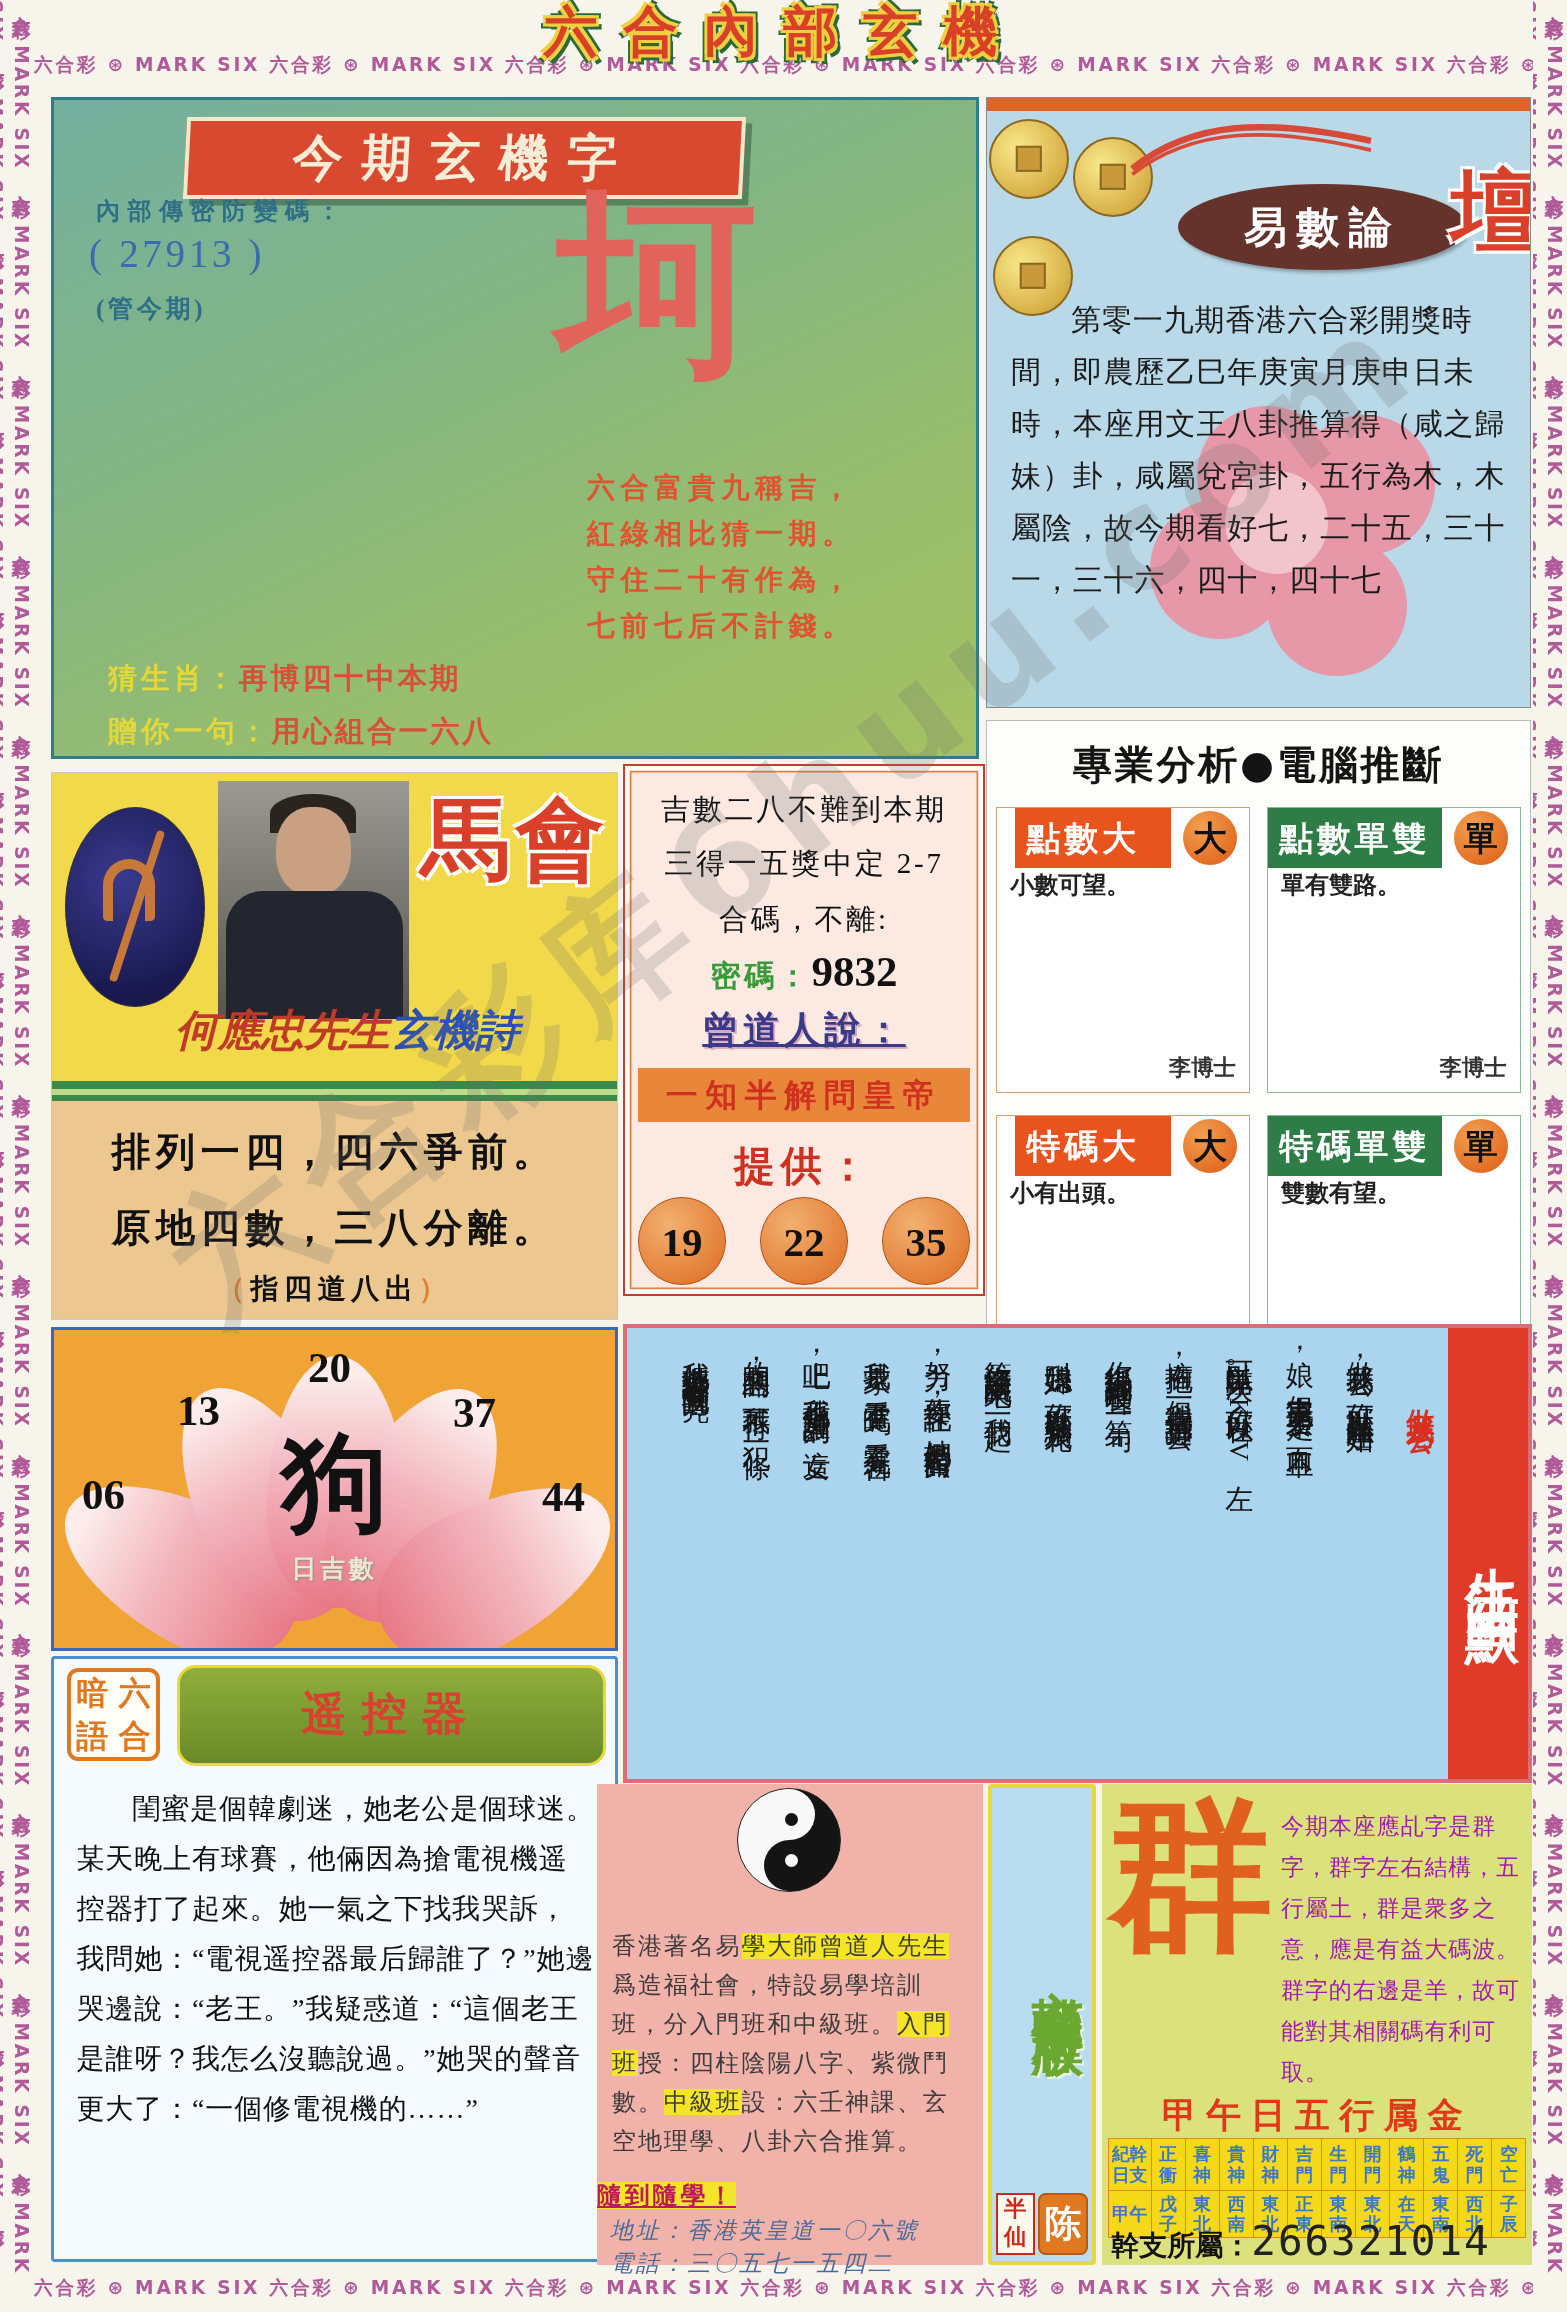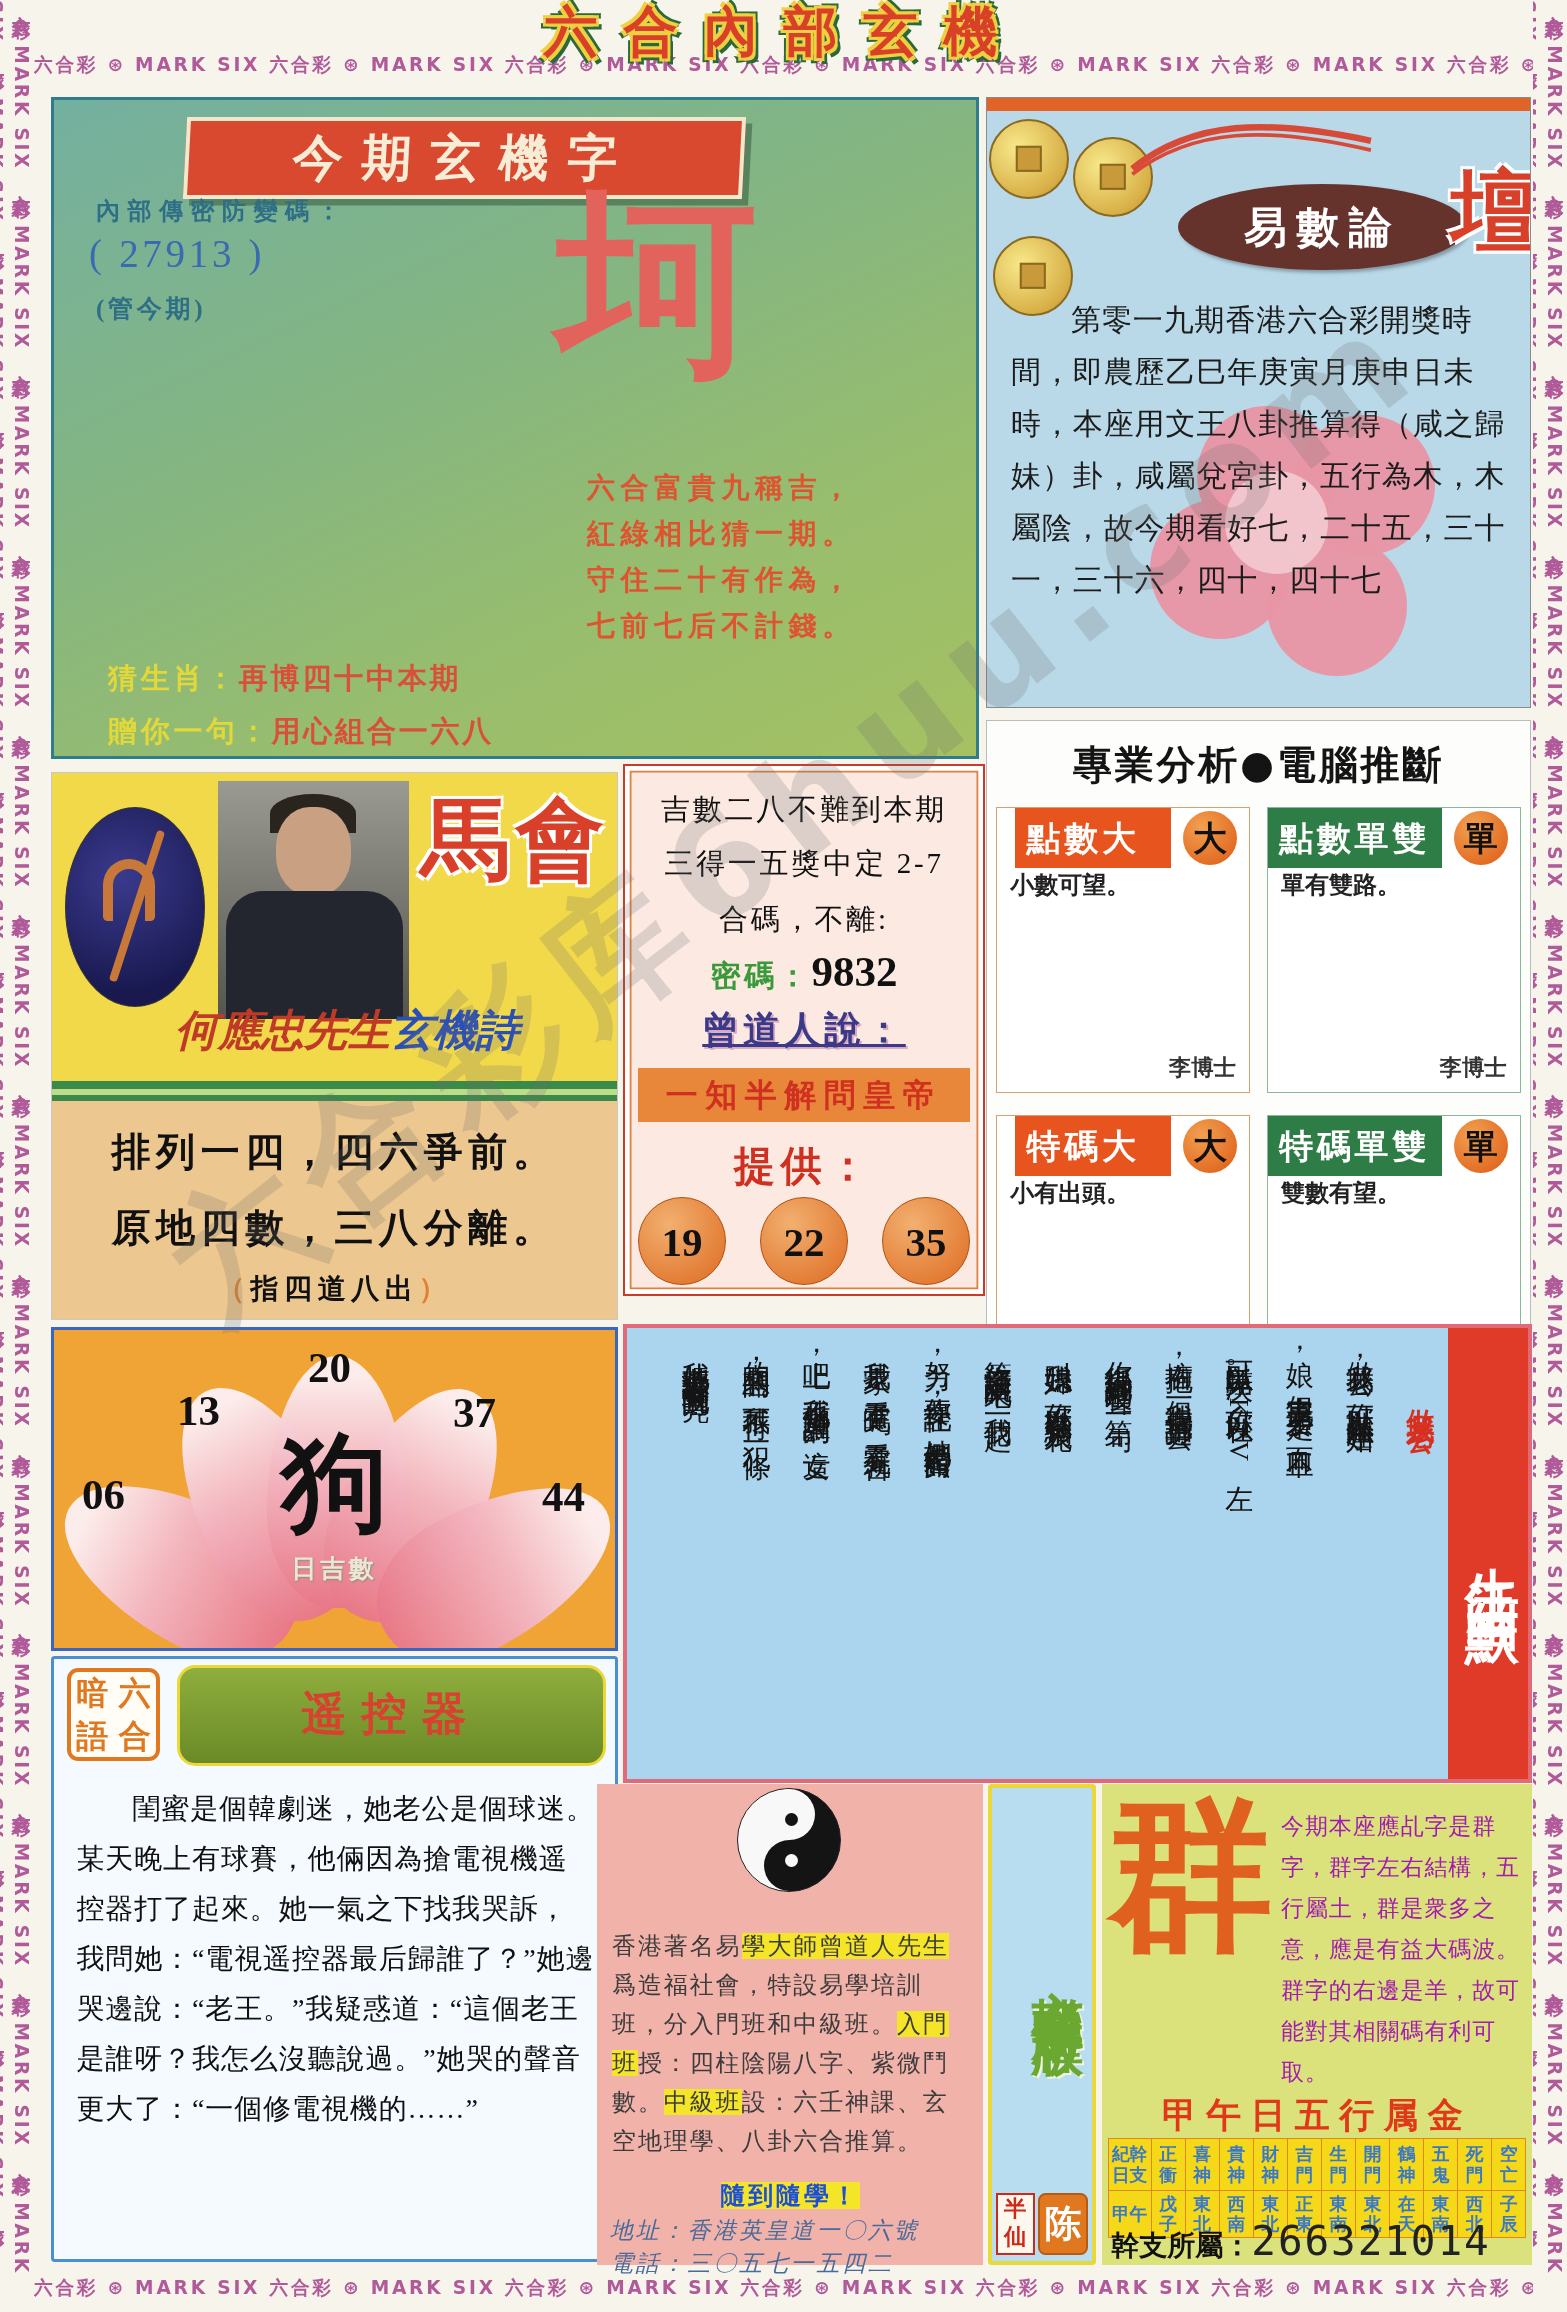--- a/index.html
+++ b/index.html
@@ -150,21 +150,21 @@
   .masterad{left:597px;top:1784px;width:386px;height:481px;background:#f1b2aa;}
   .yinyang{position:absolute;left:140px;top:3.7px;width:104px;height:104px;border-radius:50%;border:1.9px solid #222;
       background:linear-gradient(90deg,#f8f8f8 50%,#141414 50%);}
   .yinyang::before{content:"";position:absolute;top:0;left:25%;width:50%;height:50%;border-radius:50%;background:#f8f8f8;}
   .yinyang::after{content:"";position:absolute;bottom:0;left:25%;width:50%;height:50%;border-radius:50%;background:#141414;}
   .yy-dot1{position:absolute;left:47px;top:24px;width:13px;height:13px;border-radius:50%;background:#141414;z-index:2;}
   .yy-dot2{position:absolute;left:47px;bottom:24px;width:13px;height:13px;border-radius:50%;background:#f8f8f8;z-index:2;}
   .ma-para{position:absolute;left:15px;right:11.2px;top:119px;font:400 24px "Liberation Serif",serif;color:#3c3c3c;
       line-height:39px;letter-spacing:1.9px;}
   .hl{background:#f5e528;}
-  .ma-slogan{position:absolute;left:0;right:0;top:395px;text-align:center;font:700 25px "Liberation Serif",serif;color:#1d4ed8;letter-spacing:2.8px;}
+  .ma-slogan{position:absolute;left:0;right:0;top:395px;font:700 25px "Liberation Serif",serif;color:#be185d;letter-spacing:2.8px;text-decoration:underline;}
   .ma-addr{position:absolute;left:13px;top:431px;font:italic 400 23px "Liberation Serif",serif;color:#4a6a9a;letter-spacing:2.8px;}
   .ma-tel{position:absolute;left:13px;top:464px;font:italic 400 23px "Liberation Serif",serif;color:#4a6a9a;letter-spacing:2.8px;}
 
   
   .explain{left:988px;top:1784px;width:108px;height:481px;background:#b8dcf0;border:4.7px solid #e8d838;border-radius:3.7px;}
   .explain-title{position:absolute;left:0;right:0;top:5.6px;height:354px;writing-mode:vertical-rl;text-align:center;
       font:900 52px "Liberation Serif",serif;color:#6aa832;letter-spacing:7.5px;margin:auto;
       text-shadow:1.9px 1.9px 0 #eef6e0;}
   .seals{position:absolute;left:0;right:0;bottom:5.6px;display:flex;justify-content:center;gap:3.7px;}
   .seal-banxian{width:39px;height:62px;border:2.8px solid #d02818;background:#fdf8ee;color:#d02818;

